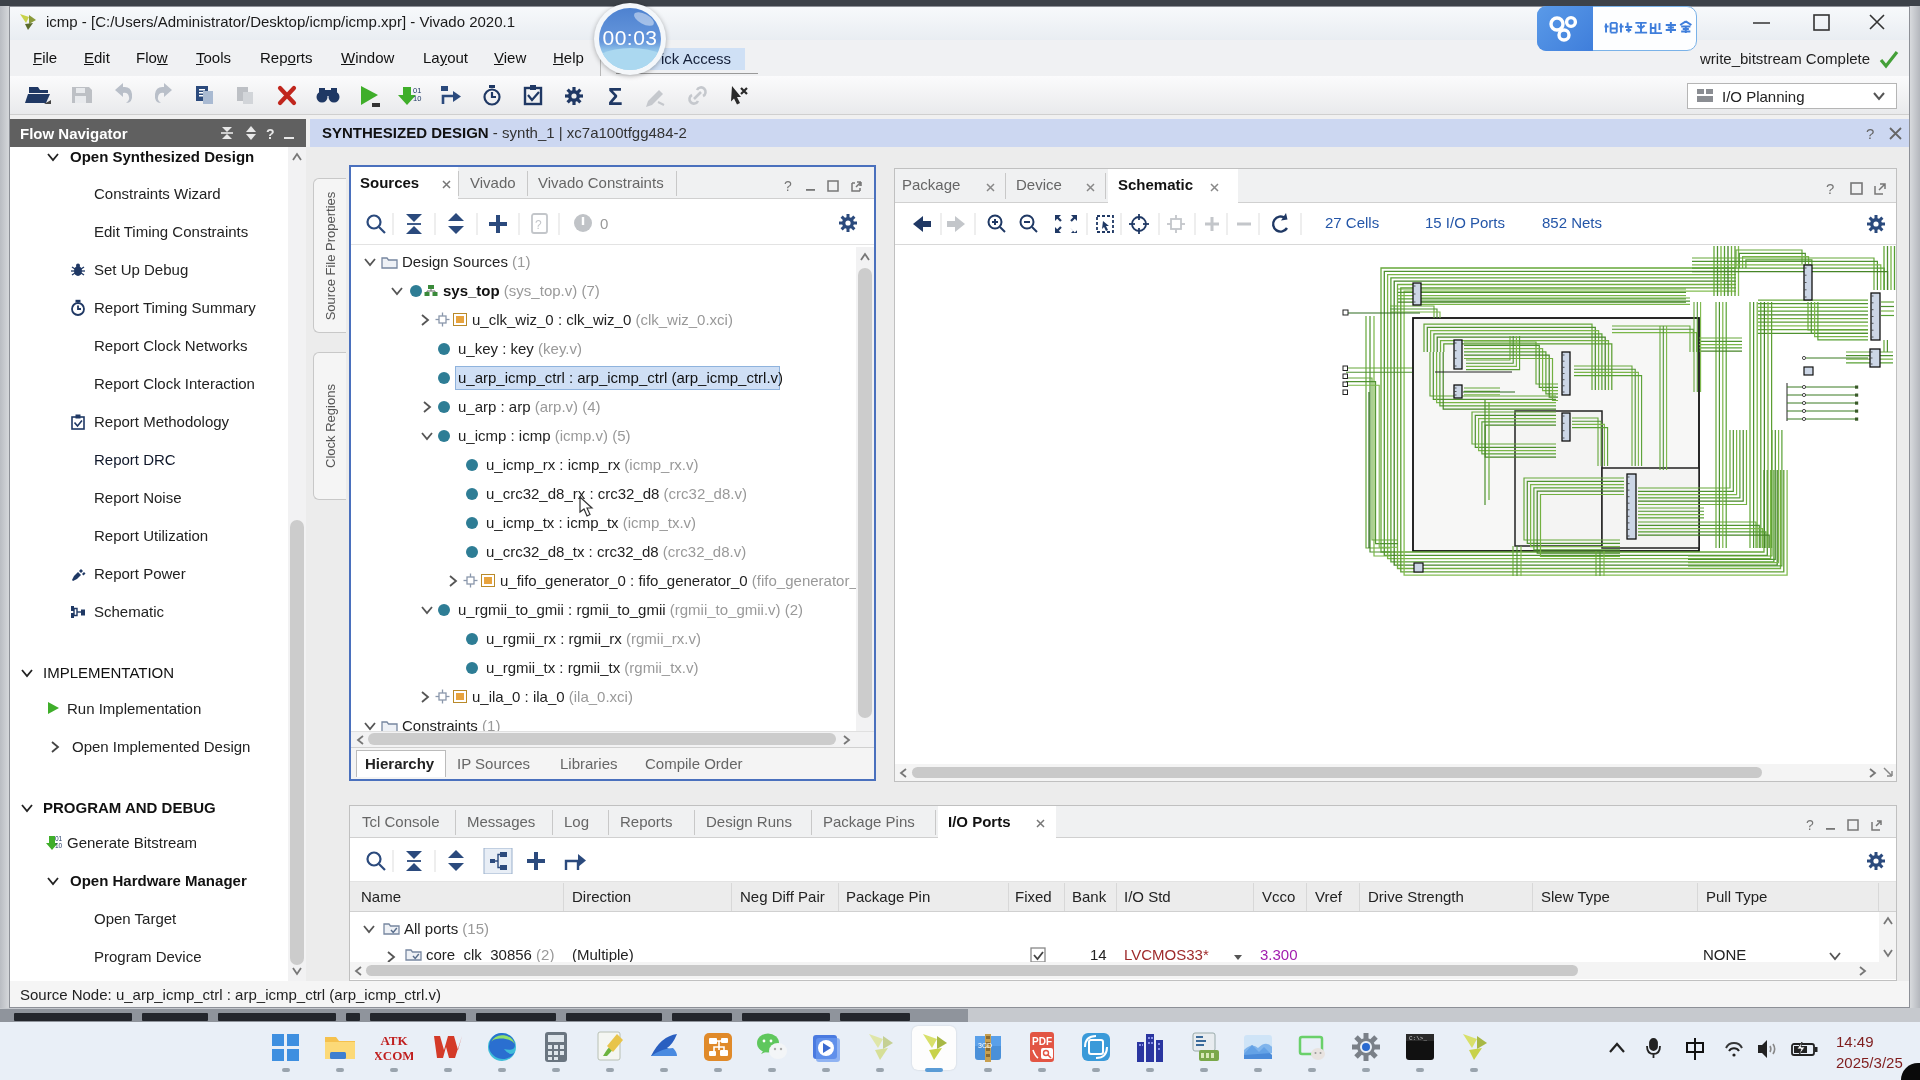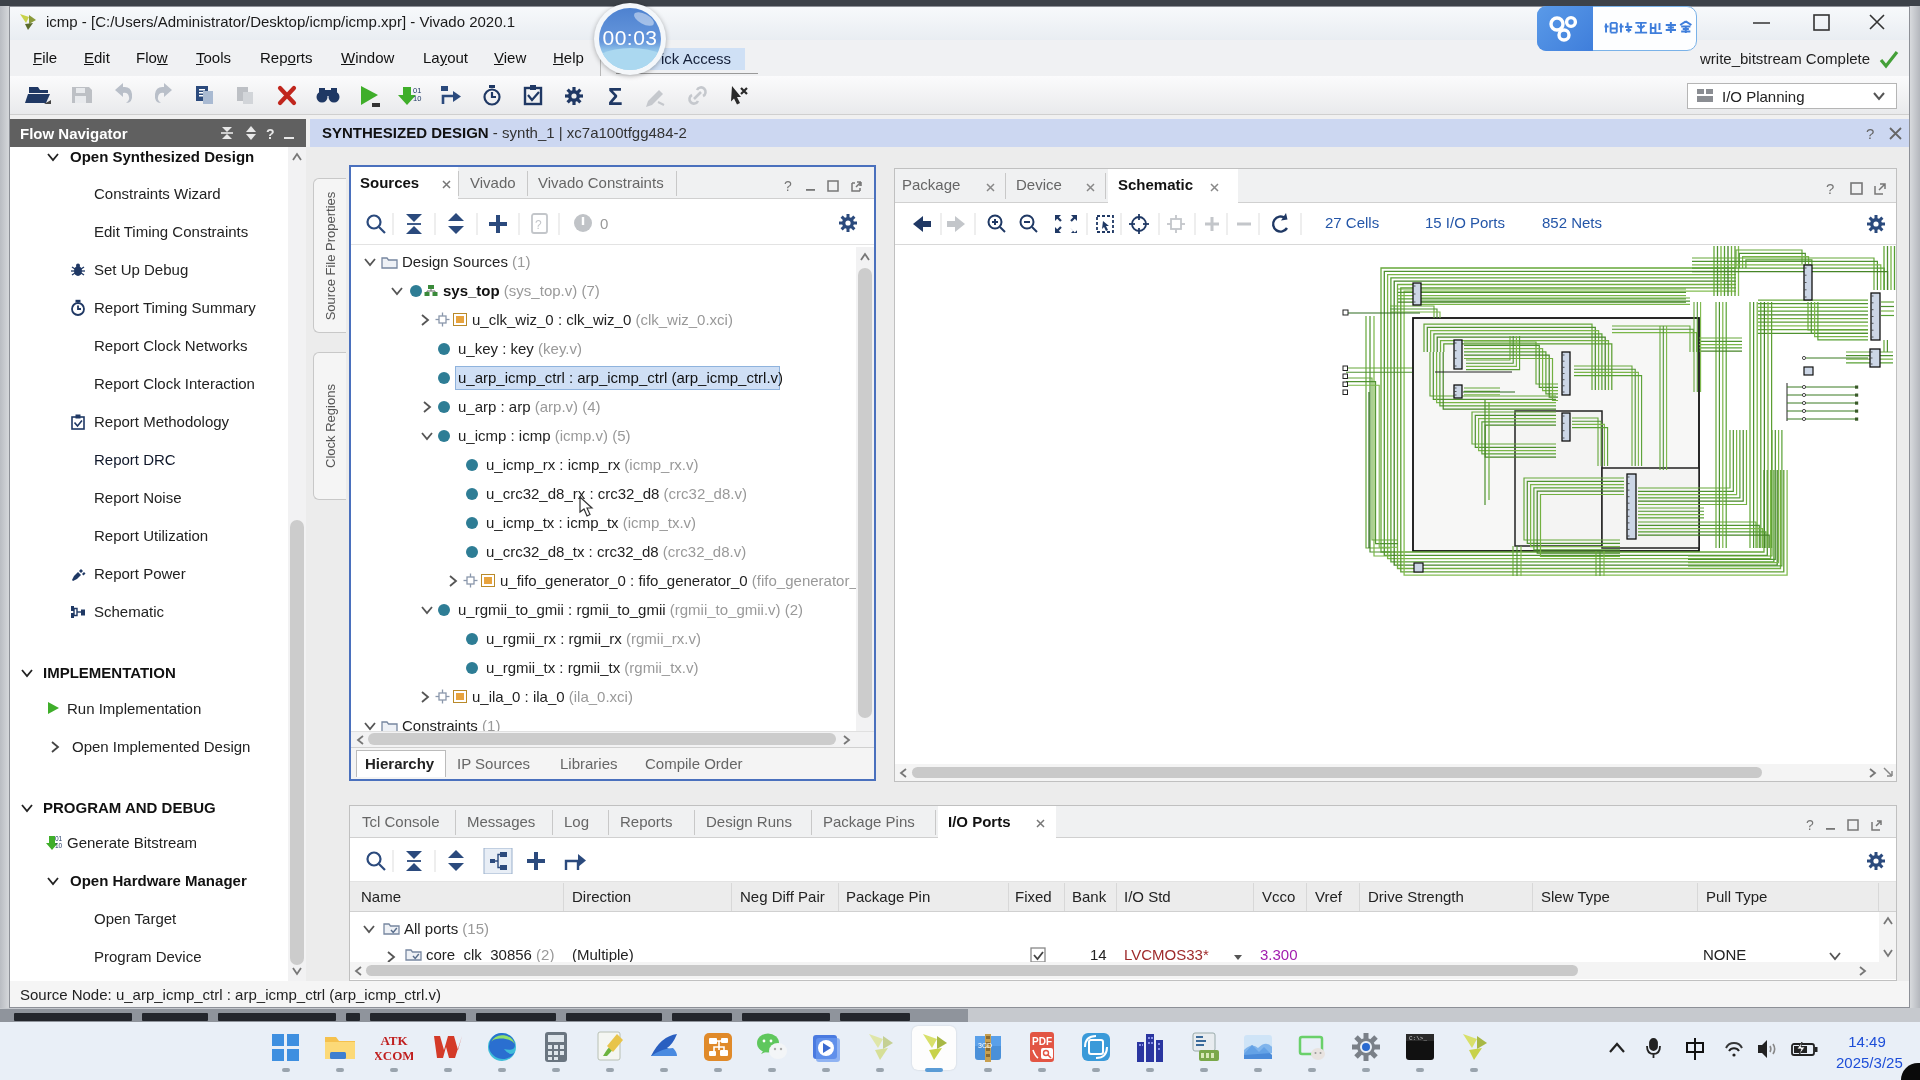--- a/index.html
+++ b/index.html
@@ -249,21 +249,21 @@
       <rect x="2" y="10" width="3" height="5"></rect>
       <rect x="12" y="6.5" width="4" height="6"></rect>
       <path d="M5 5.5 h3 v7 h-3 z" fill="none" stroke="#1f3864" stroke-width="1.4"></path>
       <line x1="8" y1="9" x2="12" y2="9" stroke="#1f3864" stroke-width="1.4"></line>
     </g>
   </svg>
 <div class="a" style="left:94px;top:603px;font-size:15px;color:#222">Schematic</div>
 <svg class="a" style="left:20px;top:668px" width="14" height="10" viewBox="0 0 14 10">
     <path d="M2 2 L7 8 L12 2" fill="none" stroke="#222" stroke-width="1.8"></path>
   </svg>
-<div class="a" style="left:43px;top:664px;font-size:15px;font-weight:bold;color:#111">IMPLEMENTATION</div>
+<div class="a" style="left:43px;top:664px;font-size:15px;font-weight:normal;color:#111">IMPLEMENTATION</div>
 <svg class="a" style="left:45;top:700" width="16" height="16" viewBox="0 0 16 16">
     <path d="M3 2 L14 8 L3 14 Z" fill="#3fae2a"></path>
   </svg>
 <div class="a" style="left:67px;top:700px;font-size:15px;color:#222">Run Implementation</div>
 <svg class="a" style="left:50px;top:740px" width="10" height="14" viewBox="0 0 10 14">
     <path d="M2 2 L8 7 L2 12" fill="none" stroke="#444" stroke-width="1.8"></path>
   </svg>
 <div class="a" style="left:72px;top:738px;font-size:15px;color:#222">Open Implemented Design</div>
 <svg class="a" style="left:20px;top:803px" width="14" height="10" viewBox="0 0 14 10">
     <path d="M2 2 L7 8 L12 2" fill="none" stroke="#222" stroke-width="1.8"></path>
@@ -1255,21 +1255,21 @@
       <path d="M152 9 v8 h4 l5 5 v-18 l-5 5z" fill="#222"></path>
       <path d="M164 10 a6 6 0 0 1 0 6 M167 8 a9 9 0 0 1 0 10" stroke="#888" stroke-width="1.6" fill="none"></path>
     </g>
 <g>
       <rect x="186" y="8" width="22" height="11" rx="2" fill="none" stroke="#222" stroke-width="1.8"></rect>
       <rect x="208.5" y="11" width="3" height="5" fill="#222"></rect>
       <rect x="188" y="10" width="13" height="7" fill="#222"></rect>
       <path d="M196 6 l-5 7 h4 l-2 6 6 -8 h-4z" fill="#fff" stroke="#222" stroke-width="0.8"></path>
     </g>
 </svg>
-<div class="a" style="left:1836px;top:1031px;width:62px;height:40px;font-size:15px;color:#1d4ed8;text-align:center;line-height:21px">14:49<br>2025/3/25</div>
+<div class="a" style="left:1836px;top:1031px;width:62px;height:40px;font-size:15px;color:#7f1d1d;text-align:left;line-height:21px">14:49<br>2025/3/25</div>
 <div class="a" style="left:594px;top:3px;width:72px;height:72px;border-radius:50%;background:#f4f7fa;box-shadow:0 1px 5px rgba(0,0,0,0.3)"></div>
 <div class="a" style="left:599px;top:8px;width:62px;height:62px;border-radius:50%;background:linear-gradient(#4e82d0,#6697dc 55%,#8fc2e8 68%,#a5d6ee);overflow:hidden">
 <div style="position:absolute;left:-10px;top:40px;width:84px;height:40px;border-radius:50%;background:#abd8f0"></div>
 <div style="position:absolute;left:34px;top:6px;width:22px;height:10px;border-radius:50%;background:rgba(255,255,255,0.45);transform:rotate(28deg)"></div>
 </div>
 <div class="a" style="left:599px;top:26px;width:62px;height:26px;font-size:21px;font-weight:300;color:#fff;text-align:center;letter-spacing:0.5px">00:03</div>
 <div class="a" style="left:1537px;top:6px;width:160px;height:45px;background:#fdfeff;border:1.5px solid #7ab2e8;border-radius:10px"></div>
 <div class="a" style="left:1537px;top:6px;width:56px;height:45px;background:linear-gradient(135deg,#5a9ae8,#3f7edb);border-radius:9px 0 0 9px"></div>
 <svg class="a" style="left:1547px;top:14px" width="36" height="30" viewBox="0 0 36 30">
 <g fill="none" stroke="#fff" stroke-width="3.4">

